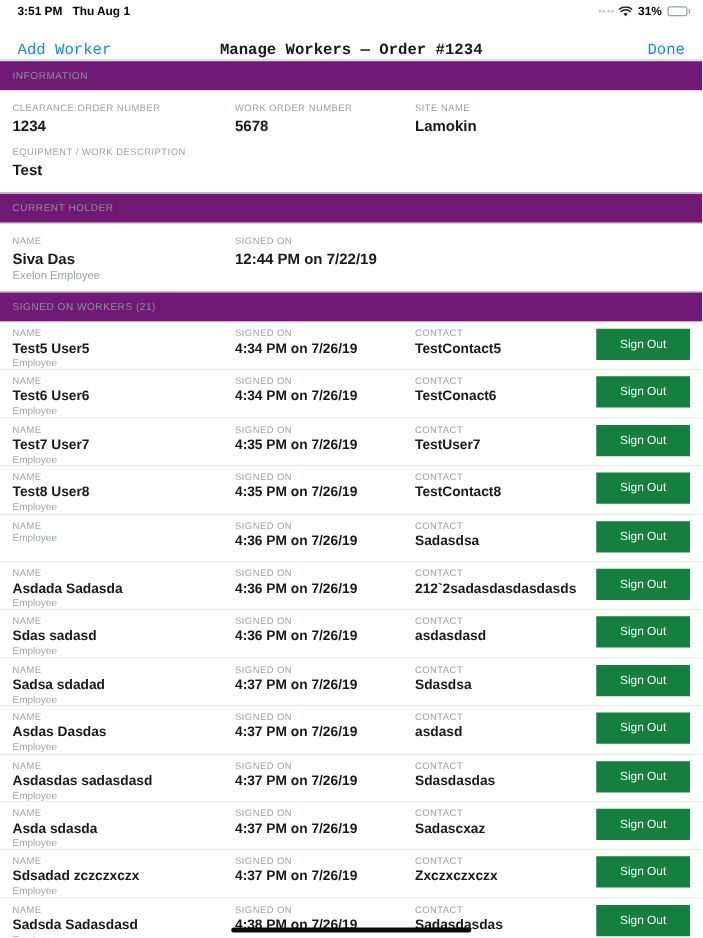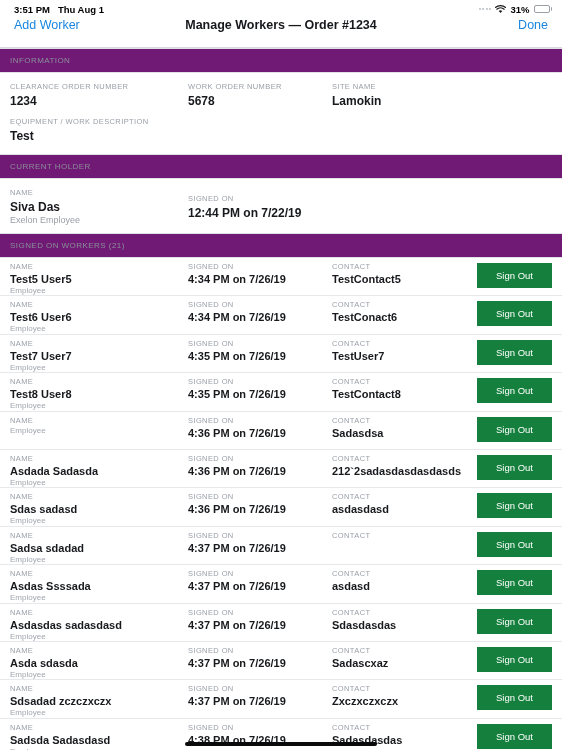--- a/index.html
+++ b/index.html
@@ -25,41 +25,42 @@
   .sb-dots i { display:block; width:2px; height:2px; border-radius:50%; background:#b8bcc2; }
   .wifi { display:inline-block; width:11px; height:9px; position:relative; }
   .batt { display:inline-flex; align-items:center; }
   .batt-body { width:16px; height:8px; border:1px solid #9aa0a6; border-radius:2px; padding:1px; }
   .batt-fill { height:100%; background:#4cd964; border-radius:1px; }
   .batt-cap { width:1.5px; height:3.5px; background:#9aa0a6; border-radius:0 1px 1px 0; margin-left:1px; }
 
   
   .navbar {
     position:relative; height:30px; background:#fff;
-    display:flex; align-items:flex-start; padding:0 14px;
+    display:flex; align-items:flex-end; padding:0 14px;
     border-bottom:0.5px solid #d6d9de;
+    font-family:Liberation Mono, monospace;
   }
   .nav-btn { font-size:12.5px; color:#1a86e0; cursor:pointer; white-space:nowrap; }
   .nav-title {
     position:absolute; left:0; right:0; text-align:center;
     font-size:12.5px; font-weight:bold; color:#16181b; pointer-events:none;
   }
   .nav-right { margin-left:auto; }
 
   
   .section-header {
     background:#701a75; height:25px; display:flex; align-items:center;
     padding:0 10px; font-size:8px; letter-spacing:0.45px; color:#8a9099;
     text-transform:uppercase;
     border-top:0.5px solid #dfe2e7; border-bottom:0.5px solid #dfe2e7;
   }
   .white-block { background:#fff; }
 
   
-  .field-row { display:flex; padding:0 10px;align-items:center; }
+  .field-row { display:flex; padding:0 10px; }
   .field { display:flex; flex-direction:column; }
   .f-label { font-size:7.5px; letter-spacing:0.4px; color:#9aa0a8; text-transform:uppercase; }
   .f-value { font-size:12px; font-weight:bold; color:#17191c; margin-top:3px; }
   .f-sub { font-size:9px; color:#9aa0a8; margin-top:1px; }
 
   .info-row1 { padding-top:9px; }
   .info-row2 { padding-top:9px; padding-bottom:11px; }
   .col-a { width:178px; }
   .col-b { width:144px; }
   .col-c { flex:1; }
@@ -288,27 +289,28 @@
           <div class="f-label">NAME</div>
           <div class="w-value">Sadsa sdadad</div>
           <div class="w-sub">Employee</div>
         </div>
         <div class="w-signed">
           <div class="f-label">SIGNED ON</div>
           <div class="w-value">4:37 PM on 7/26/19</div>
         </div>
         <div class="w-contact">
           <div class="f-label">CONTACT</div>
-        </div>
-        <button class="signout-btn">Sign Out</button>
-      </div>
-      <div class="worker-row">
-        <div class="w-name">
-          <div class="f-label">NAME</div>
-          <div class="w-value">Asdas Ssssada</div>
+          <div class="w-value">Sdasdsa</div>
+        </div>
+        <button class="signout-btn">Sign Out</button>
+      </div>
+      <div class="worker-row">
+        <div class="w-name">
+          <div class="f-label">NAME</div>
+          <div class="w-value">Asdas Dasdas</div>
           <div class="w-sub">Employee</div>
         </div>
         <div class="w-signed">
           <div class="f-label">SIGNED ON</div>
           <div class="w-value">4:37 PM on 7/26/19</div>
         </div>
         <div class="w-contact">
           <div class="f-label">CONTACT</div>
           <div class="w-value">asdasd</div>
         </div>

